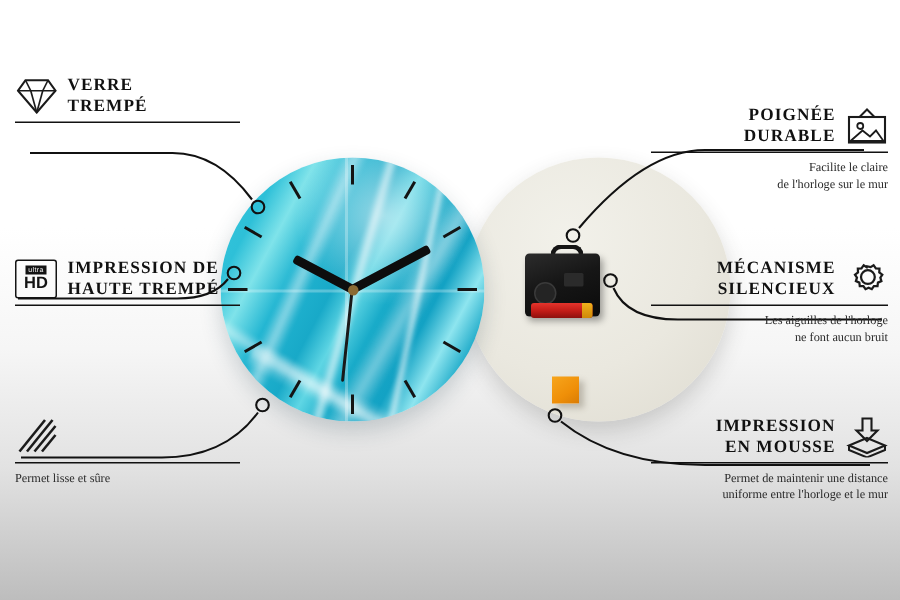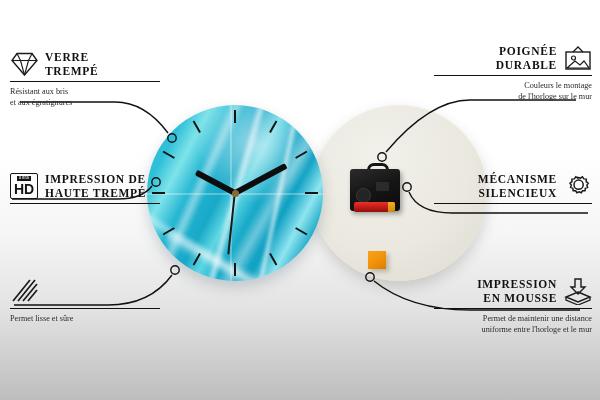--- a/index.html
+++ b/index.html
@@ -251,21 +251,21 @@
     letter-spacing: .3px;
     color: #141414;
     background: #141414;
     color: #fff;
     padding: 0.5px 2px;
     margin-bottom: 1px;
   }
   .hd-main {
     font-family: "Liberation Sans", sans-serif;
     font-weight: bold;
-    font-size: 14px;
+    font-size: 11px;
     color: #141414;
   }
 </style>
 </head>
 <body>
 
 <div id="stage">
 
   <svg id="connectors" viewBox="0 0 600 400">
 
@@ -341,22 +341,20 @@
           <line x1="6" y1="1.5" x2="9.5" y2="8.5" stroke="currentColor" stroke-width="1.1"></line>
           <line x1="21" y1="1.5" x2="17.5" y2="8.5" stroke="currentColor" stroke-width="1.1"></line>
           <line x1="9.5" y1="8.5" x2="13.5" y2="23" stroke="currentColor" stroke-width="1.1"></line>
           <line x1="17.5" y1="8.5" x2="13.5" y2="23" stroke="currentColor" stroke-width="1.1"></line>
         </svg>
       </div>
       <div class="feat-title">VERRE
 TREMPÉ</div>
     </div>
     <div class="feat-rule"></div>
-    <div class="feat-sub">Résistant aux bris
-et aux égratignures</div>
   </div>
 
   <div class="feature left" style="top:172px">
     <div class="feat-head">
       <div class="feat-icon">
         <div class="hd-badge">
           <span class="hd-ultra">ultra</span>
           <span class="hd-main">HD</span>
         </div>
       </div>
@@ -374,53 +372,55 @@
           <line x1="7" y1="23" x2="24" y2="2" stroke="currentColor" stroke-width="1.7"></line>
           <line x1="12" y1="23" x2="26" y2="6" stroke="currentColor" stroke-width="1.7"></line>
           <line x1="17" y1="23" x2="26" y2="12" stroke="currentColor" stroke-width="1.7"></line>
         </svg>
       </div>
     </div>
     <div class="feat-rule"></div>
     <div class="feat-sub">Permet lisse et sûre</div>
   </div>
 
-  <div class="feature right" style="top:44px">
+  <div class="feature right" style="top:70px">
     <div class="feat-head">
       <div class="feat-icon">
         <svg width="28" height="25" viewBox="0 0 28 25">
           <rect x="2" y="6" width="24" height="17" fill="none" stroke="currentColor" stroke-width="1.4"></rect>
           <path d="M9 6 L14 1 L19 6" fill="none" stroke="currentColor" stroke-width="1.3"></path>
           <circle cx="9.5" cy="12" r="2" fill="none" stroke="currentColor" stroke-width="1.2"></circle>
           <path d="M3 22 L11 15 L16 19 L20 15 L25 22 Z" fill="none" stroke="currentColor" stroke-width="1.2"></path>
         </svg>
       </div>
       <div class="feat-title">POIGNÉE
 DURABLE</div>
     </div>
     <div class="feat-rule"></div>
-    <div class="feat-sub">Couleurs le montage
+    <div class="feat-sub">Facilite le claire
 de l'horloge sur le mur</div>
   </div>
 
   <div class="feature right" style="top:172px">
     <div class="feat-head">
       <div class="feat-icon">
         <svg width="28" height="28" viewBox="0 0 28 28">
           <path d="M14 2.5 L16.4 3.1 L18.4 1.8 L19.9 3.9 L22.3 4.1 L22.2 6.6 L24.2 8.1
                    L22.9 10.1 L23.6 12.4 L21.3 13.4 L21 15.8 L18.6 15.8 L17.2 17.8
                    L15.1 16.8 L13 17.8 L11.6 15.8 L9.2 15.8 L8.9 13.4 L6.6 12.4
                    L7.3 10.1 L6 8.1 L8 6.6 L7.9 4.1 L10.3 3.9 L11.8 1.8 L13.8 3.1 Z" fill="none" stroke="currentColor" stroke-width="1.5" transform="translate(0,3) scale(1.0)"></path>
           <circle cx="14.6" cy="12.7" r="4.6" fill="none" stroke="currentColor" stroke-width="1.5"></circle>
         </svg>
       </div>
       <div class="feat-title">MÉCANISME
 SILENCIEUX</div>
     </div>
     <div class="feat-rule"></div>
+    <div class="feat-sub">Les aiguilles de l'horloge
+ne font aucun bruit</div>
   </div>
 
   <div class="feature right" style="top:277px">
     <div class="feat-head">
       <div class="feat-icon">
         <svg width="28" height="27" viewBox="0 0 28 27">
           <path d="M11 1 L17 1 L17 9 L21 9 L14 16 L7 9 L11 9 Z" fill="none" stroke="currentColor" stroke-width="1.4"></path>
           <path d="M14 14 L26 19 L14 24 L2 19 Z" fill="none" stroke="currentColor" stroke-width="1.4"></path>
           <path d="M2 19 L2 22 L14 27 L26 22 L26 19" fill="none" stroke="currentColor" stroke-width="1.3"></path>
         </svg>

